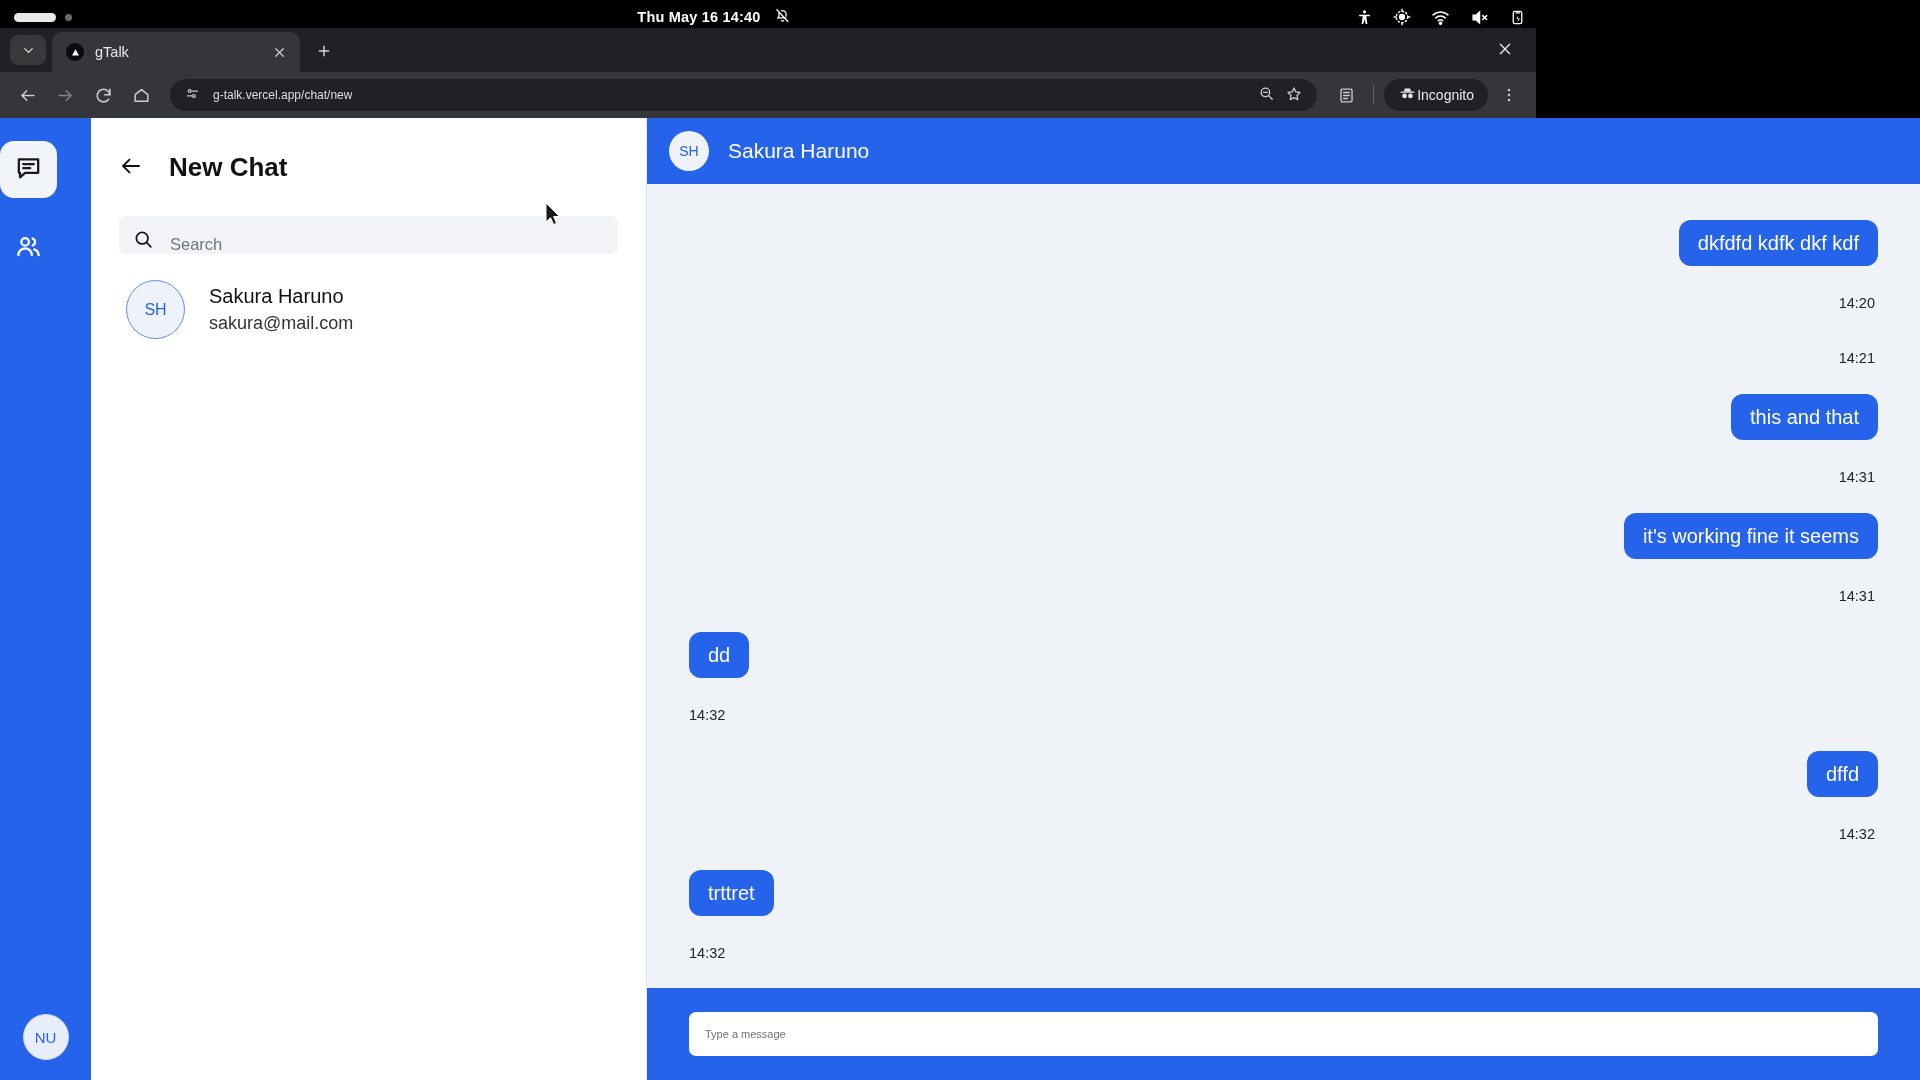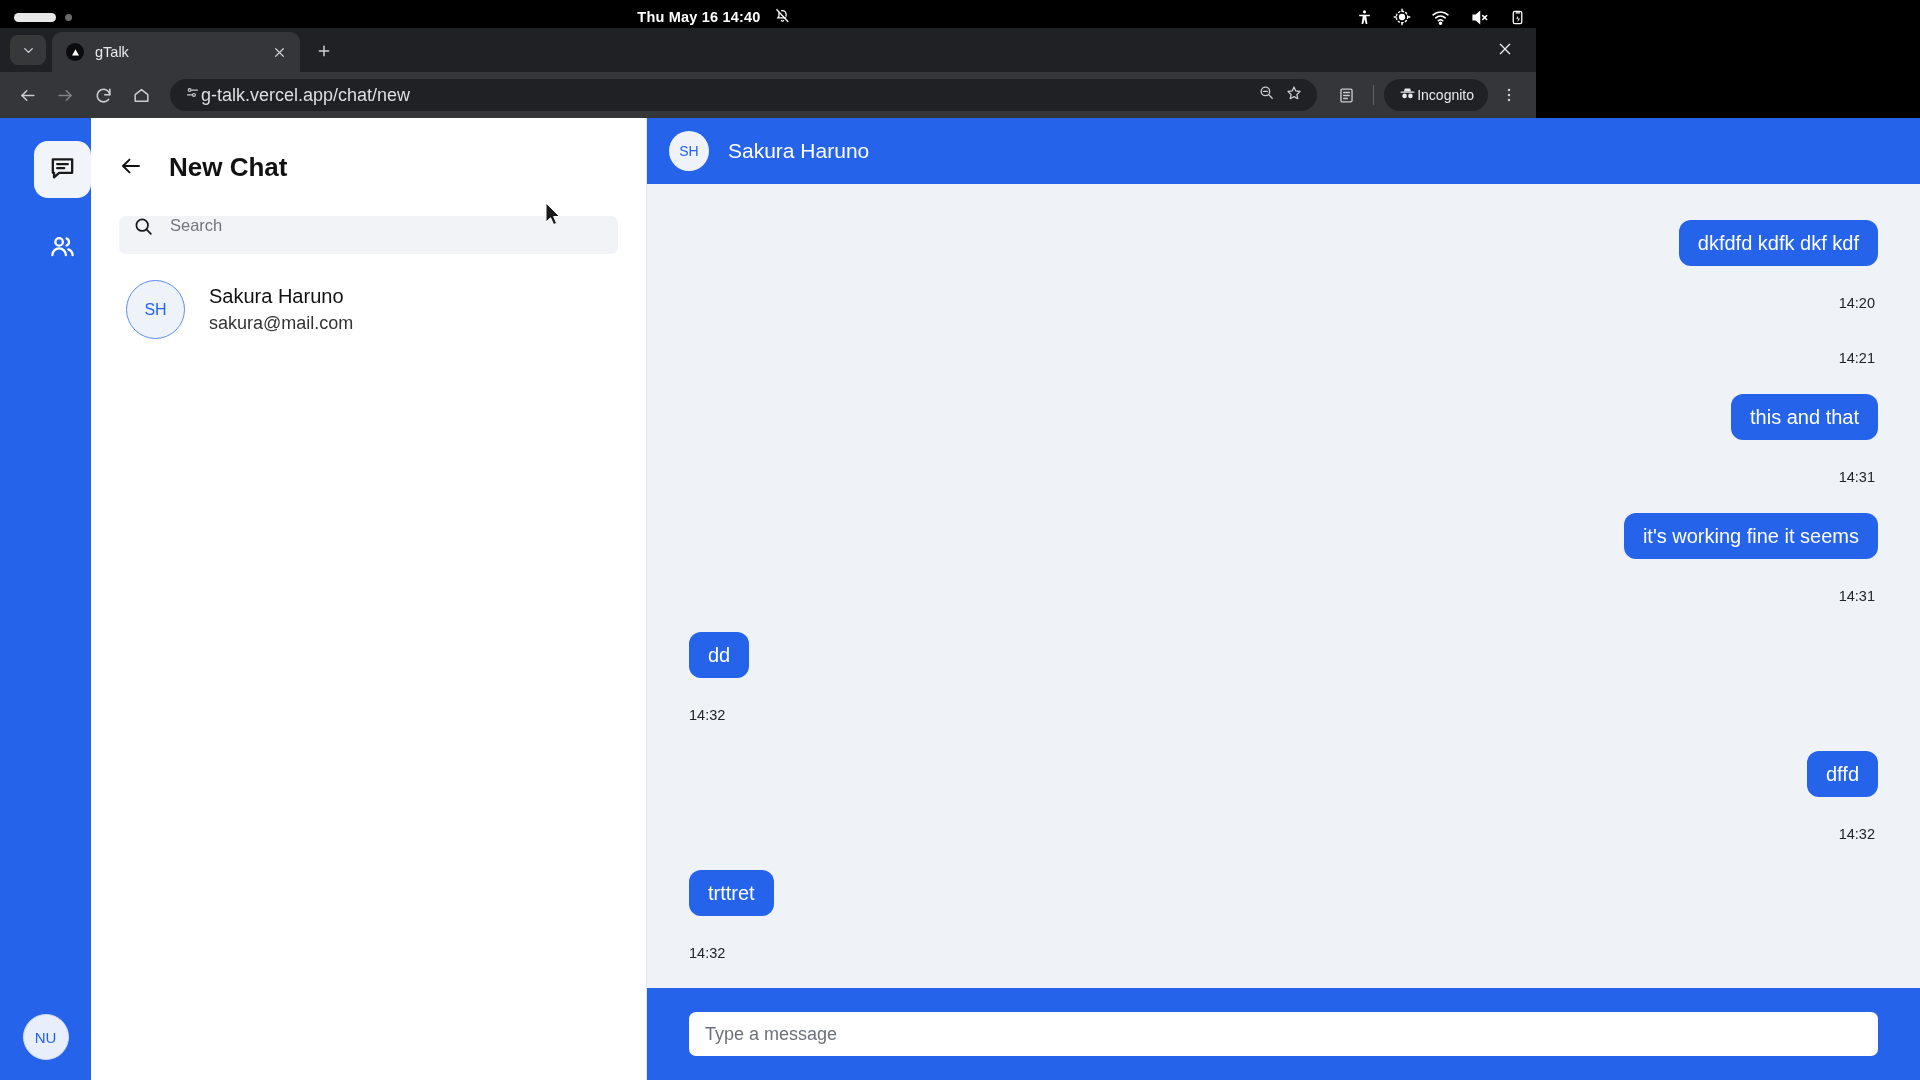--- a/index.html
+++ b/index.html
@@ -45,52 +45,52 @@
   }
   .tab-title { font-size: 14.5px; flex: 1; white-space: nowrap; overflow: hidden; }
   .tab-close { width: 22px; height: 22px; display: flex; align-items: center; justify-content: center; border-radius: 50%; }
   .newtab { width: 32px; height: 32px; margin: 0 0 5px 8px; display: flex; align-items: center; justify-content: center; border-radius: 50%; }
   .win-close { position: absolute; right: 16px; top: 6px; width: 30px; height: 30px; display: flex; align-items: center; justify-content: center; }
 
   .toolbar { height: 46px; background: #35363a; display: flex; align-items: center; padding: 0 10px; gap: 4px; }
   .tbtn { width: 34px; height: 34px; display: flex; align-items: center; justify-content: center; border-radius: 50%; flex: none; }
   .omnibox {
     flex: 1; height: 32px; background: #202124; border-radius: 16px;
-    display: flex; align-items: center; gap: 0; padding: 0 14px; margin: 0 8px;
-    color: #dcdfe3; font-size: 18px;
+    display: flex; align-items: center; gap: 12px; padding: 0 14px; margin: 0 8px;
+    color: #dcdfe3; font-size: 12px;
   }
   .omni-url { white-space: nowrap; overflow: hidden; }
   .omni-right { display: flex; align-items: center; gap: 10px; margin-left: auto; }
   .tb-sep { width: 1px; height: 20px; background: #5f6368; margin: 0 6px; }
   .incognito {
     height: 32px; border-radius: 16px; background: #202124; display: flex;
     align-items: center; gap: 0; padding: 0 14px; color: #e8eaed; font-size: 14px;
   }
 
   
   .viewport { position: relative; width: 1920px; height: 962px; background: #fff; display: flex; overflow: hidden; }
 
   
-  .rail { width: 91px; background: #2563eb; display: flex; flex-direction: column; align-items: flex-end; padding-top: 23px; flex: none; position: relative; }
+  .rail { width: 91px; background: #2563eb; display: flex; flex-direction: column; align-items: flex-start; padding-top: 23px; flex: none; position: relative; }
   .rail-item { width: 57px; height: 57px; border-radius: 14px; display: flex; align-items: center; justify-content: center; margin-bottom: 22px; }
   .rail-item.active { background: #f1f4f9; }
   .rail-avatar {
     position: absolute; bottom: 20px; left: 50%; transform: translateX(-50%);
     width: 46px; height: 46px; border-radius: 50%; background: #e8eefc; color: #2563eb;
     display: flex; align-items: center; justify-content: center; font-size: 15px; font-weight: 500;
     border: 1px solid #cfdcf7;
   }
 
   
   .listpane { width: 556px; background: #fff; border-right: 1px solid #e4e6eb; flex: none; }
   .lp-header { display: flex; align-items: center; gap: 26px; padding: 34px 0 0 28px; }
   .lp-title { font-size: 26px; color: #111; font-weight: 700; }
   .searchbox {
     margin: 33px 28px 0 28px; height: 38px; background: #f1f3f7; border-radius: 7px;
-    display: flex; align-items: flex-start; gap: 16px; padding: 0 14px;
+    display: flex; align-items: flex-end; gap: 16px; padding: 0 14px;
   }
   .search-ph { font-size: 16.5px; color: #70757f; }
   .contact { display: flex; align-items: center; gap: 24px; padding: 26px 28px 0 35px; }
   .contact-avatar {
     width: 59px; height: 59px; border-radius: 50%; background: #eef2f9; border: 1.5px solid #5b8def;
     display: flex; align-items: center; justify-content: center; color: #2563eb; font-size: 16px; flex: none;
   }
   .contact-name { font-size: 20px; color: #111; line-height: 1.32; }
   .contact-mail { font-size: 18px; color: #333; line-height: 1.45; }
 
@@ -108,21 +108,21 @@
   .msg.in { align-items: flex-start; }
   .bubble {
     background: #2563eb; color: #fff; border-radius: 12px; padding: 11px 19px;
     font-size: 20px; max-width: 60%; line-height: 1.2;
   }
   .stamp { font-size: 14.5px; color: #20242b; margin-top: 11px; }
   .msg.out .stamp { margin-right: 3px; }
   .composer { height: 92px; background: #2563eb; display: flex; align-items: center; padding: 0 42px; flex: none; }
   .composer-input {
     flex: 1; height: 44px; background: #fff; border-radius: 7px; display: flex; align-items: center;
-    padding: 0 16px; font-size: 18px; color: #6c717a;
+    padding: 0 16px; font-size: 11px; color: #6c717a;
   }
   .cursor { position: absolute; left: 546px; top: 203px; }
 </style>
 </head>
 <body>
 
 <div class="screen">
 
   <div class="topbar">
     <div class="tb-left">

